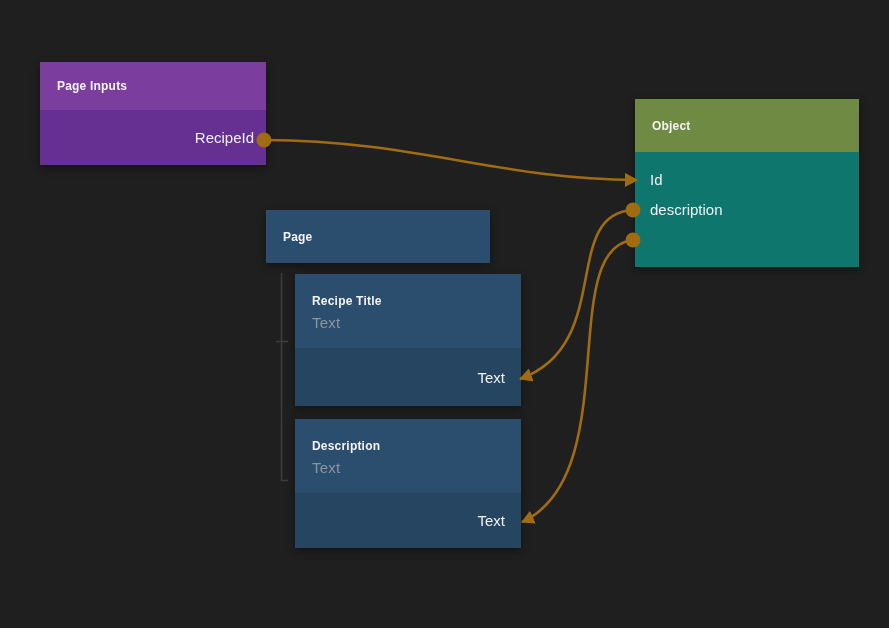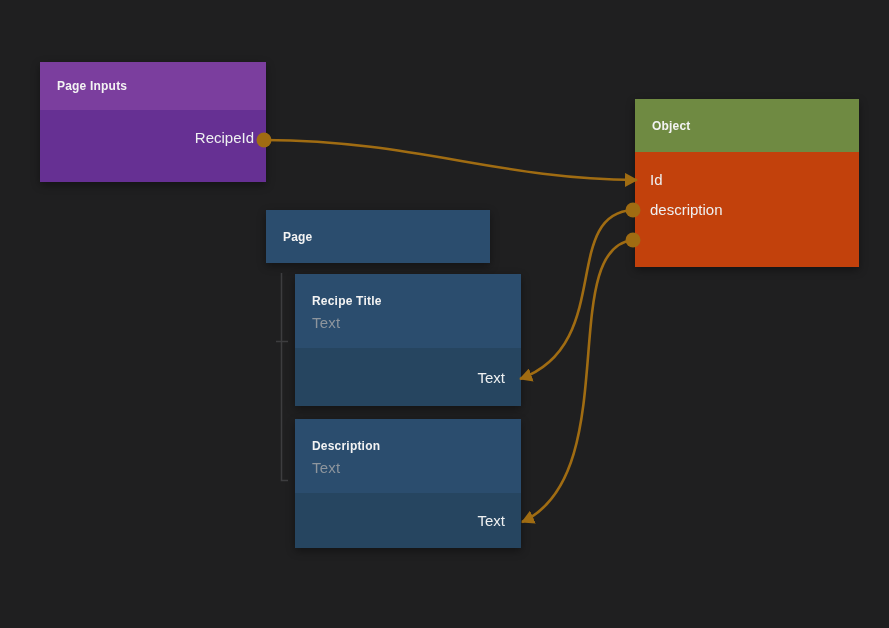--- a/index.html
+++ b/index.html
@@ -28,25 +28,25 @@
   .node-title{font-size:12px;font-weight:700;color:#f3f3f3;line-height:22px;}
   .node-subtitle{font-size:15px;font-weight:400;color:#8d959d;line-height:21px;}
   .port-row{
     display:flex;align-items:center;
     font-size:15px;color:#eef0f1;font-weight:400;
   }
   .port-row.right{justify-content:flex-end;}
   
   .n-page-inputs{left:40px;top:62px;width:226px;}
   .n-page-inputs .node-header{height:48px;background:#7b3e9e;}
-  .n-page-inputs .node-body{height:55px;background:#663093;display:flex;align-items:center;justify-content:flex-end;padding:0 12px 17px 0;}
+  .n-page-inputs .node-body{height:55px;background:#663093;display:flex;align-items:center;justify-content:flex-end;padding:0 12px 0 0;}
   
   .n-object{left:635px;top:99px;width:224px;}
   .n-object .node-header{height:53px;background:#6f8a42;}
-  .n-object .node-body{height:115px;background:#c2410c;padding-top:12px;box-sizing:border-box;}
+  .n-object .node-body{height:115px;background:#0f766e;padding-top:12px;box-sizing:border-box;}
   .n-object .port-row{height:30px;padding-left:15px;}
   
   .n-page{left:266px;top:210px;width:224px;}
   .n-page .node-header{height:53px;background:#2b4d6e;}
   
   .n-comp{width:226px;}
   .n-recipe-title{left:295px;top:274px;}
   .n-description{left:295px;top:419px;}
   .n-comp .node-header{height:74px;background:#2b4d6e;padding:0 17px;}
   .n-recipe-title .node-body{height:58px;}

